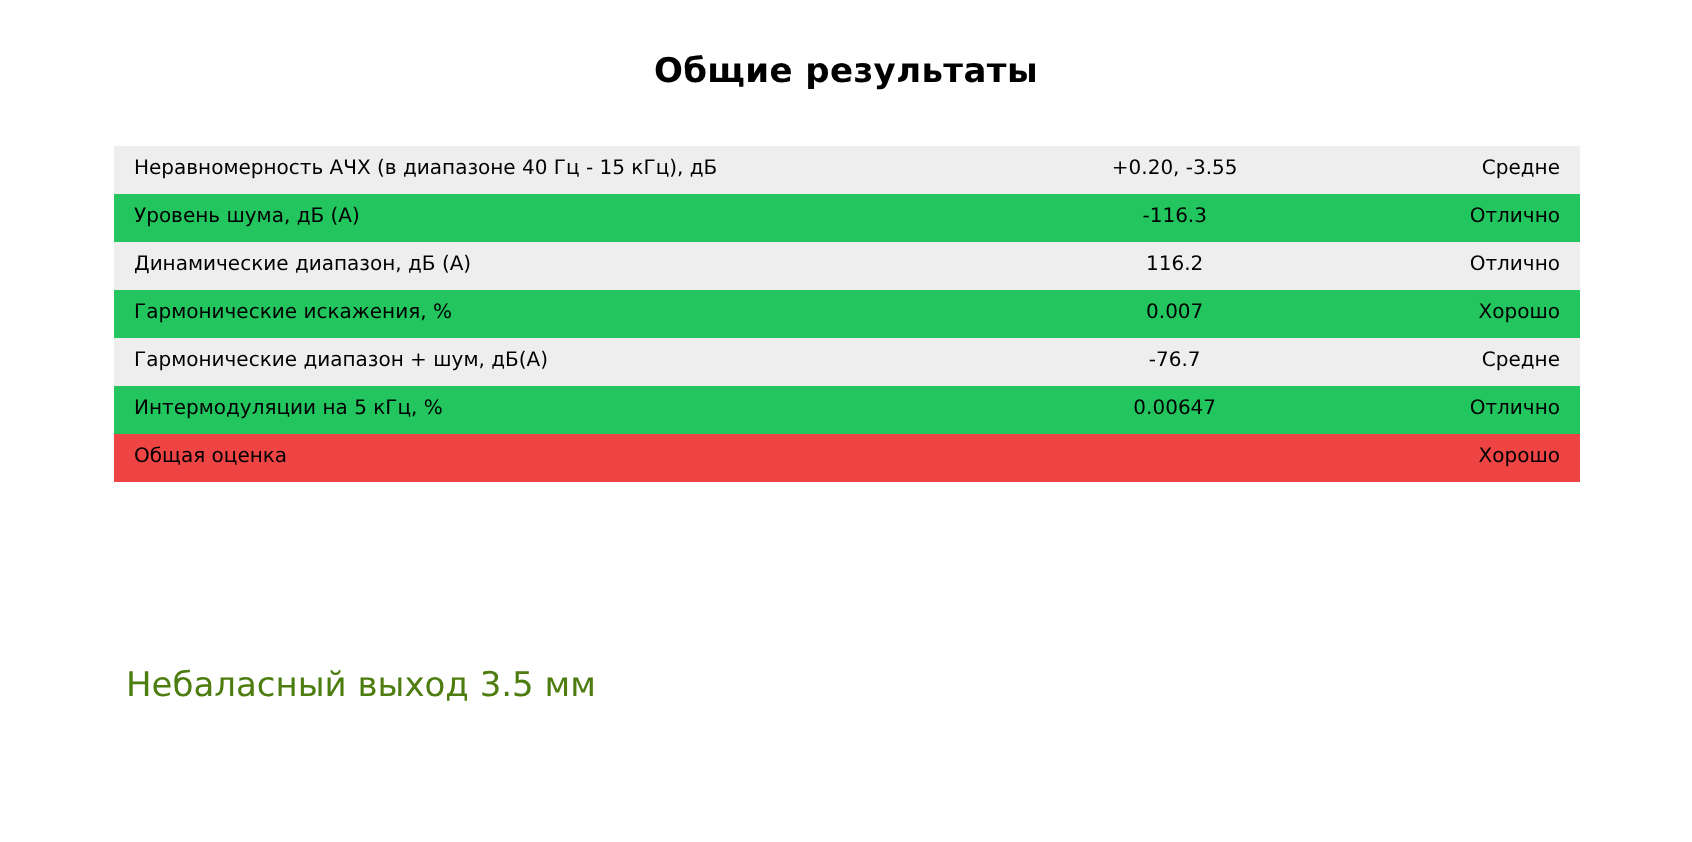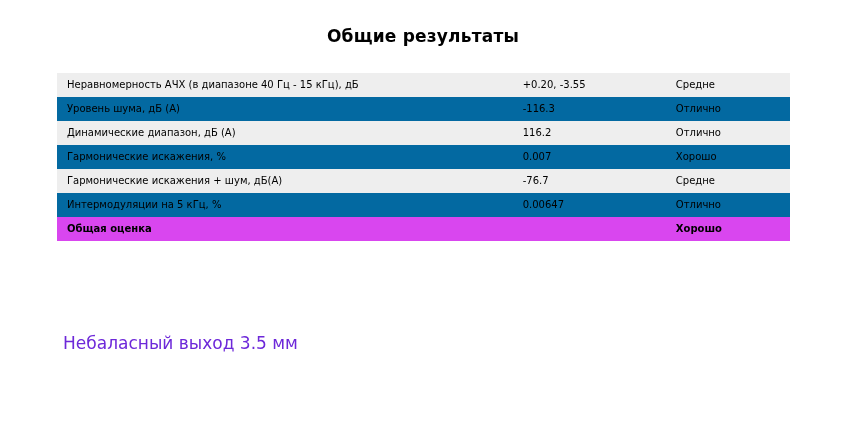--- a/index.html
+++ b/index.html
@@ -38,52 +38,53 @@
     border-collapse: collapse;
     font-size: 10px;
   }
   .results-table tr {
     height: 24px;
   }
   .results-table tr.odd {
     background: #eeeeee;
   }
   .results-table tr.even {
-    background: #0369a1;
+    background: #22c55e;
   }
   .results-table tr.total {
-    background: #d946ef;
-    font-weight: bold;
+    background: #ef4444;
+    font-weight: normal;
     margin-top: 37px;
   }
   .results-table td {
     padding: 2px 10px 3px 10px;
     vertical-align: middle;
     white-space: nowrap;
     border: none;
   }
   .col-param {
     text-align: left;
     width: 470px;
   }
   .col-value {
-    text-align: left;
+    text-align: center;
     width: 145px;
     padding-right: 14px !important;
   }
   .col-rating {
+    text-align: right;
     width: 118px;
     padding-right: 10px !important;
   }
   .caption {
     position: absolute;
     top: 333px;
     left: 63px;
     font-size: 17px;
-    color: #6d28d9;
+    color: #4d7c0f;
   }
 </style>
 </head>
 <body>
 
 <div class="page">
 
   <div class="title">Общие результаты</div>
 
   <table class="results-table">
@@ -102,21 +103,21 @@
         <td class="col-param">Динамические диапазон, дБ (А)</td>
         <td class="col-value">116.2</td>
         <td class="col-rating">Отлично</td>
       </tr>
       <tr class="even">
         <td class="col-param">Гармонические искажения, %</td>
         <td class="col-value">0.007</td>
         <td class="col-rating">Хорошо</td>
       </tr>
       <tr class="odd">
-        <td class="col-param">Гармонические искажения + шум, дБ(А)</td>
+        <td class="col-param">Гармонические диапазон + шум, дБ(А)</td>
         <td class="col-value">-76.7</td>
         <td class="col-rating">Средне</td>
       </tr>
       <tr class="even">
         <td class="col-param">Интермодуляции на 5 кГц, %</td>
         <td class="col-value">0.00647</td>
         <td class="col-rating">Отлично</td>
       </tr>
       <tr class="total">
         <td class="col-param">Общая оценка</td>

